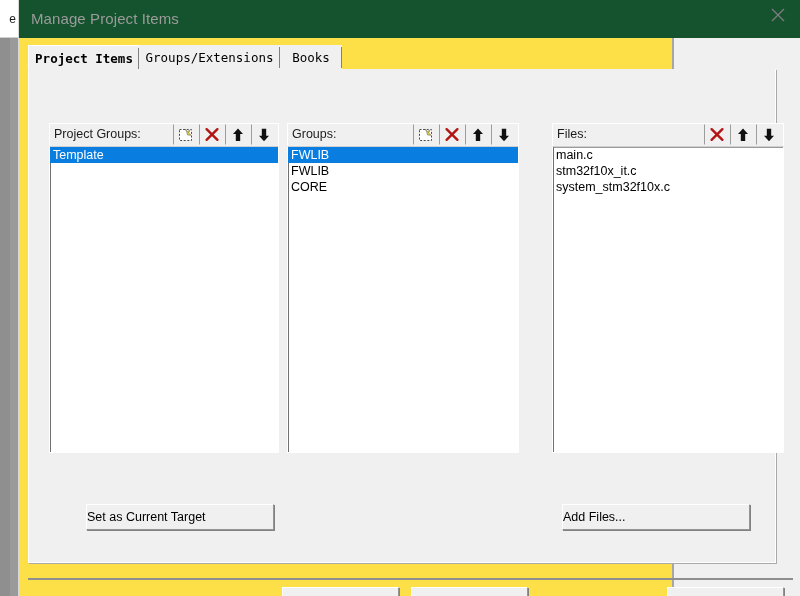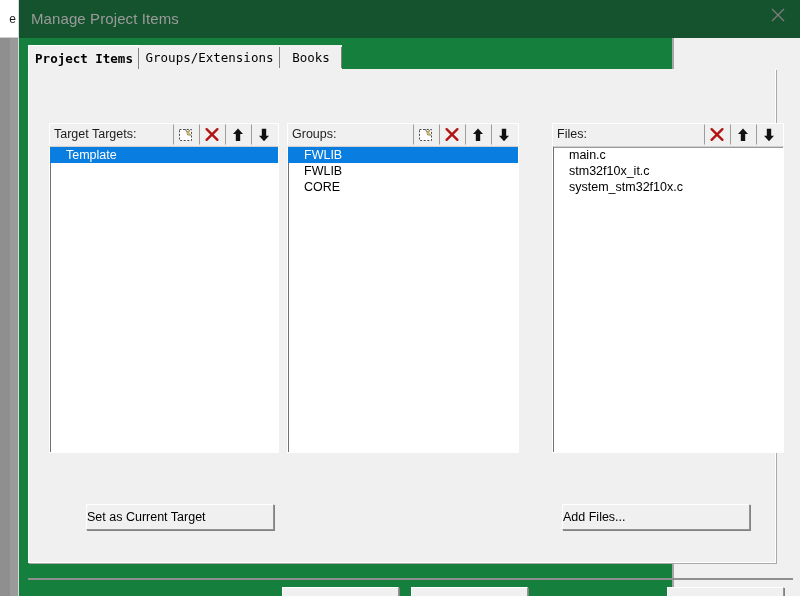--- a/index.html
+++ b/index.html
@@ -76,21 +76,21 @@
     width: 46px; height: 30px;
     cursor: default;
   }
   #close-btn svg { position: absolute; left: 16px; top: 8px; }
 
   
   #client {
     position: absolute;
     left: 0; top: 38px;
     width: 655px; height: 558px;
-    background: #15803d;
+    background: #fde047;
     border-right: 2px solid #a6a6a6;
     box-sizing: border-box;
   }
 
   
   #tabstrip {
     position: absolute;
     left: 9px; top: 7px;
     width: 748px; height: 26px;
   }
@@ -195,21 +195,21 @@
     box-sizing: border-box;
     overflow: hidden;
     box-shadow: inset 1px 0 0 #707070, inset 0 1px 0 #9a9a9a;
     cursor: default;
   }
   .list-item {
     height: 16px;
     line-height: 16px;
     font-size: 12.5px;
     color: #000000;
-    padding-left: 16px;
+    padding-left: 3px;
     white-space: nowrap;
     cursor: default;
   }
   .list-item.selected {
     background: #0a7ee0;
     color: #ffffff;
   }
 
   
   .w95btn {
@@ -305,21 +305,21 @@
         <span class="tab-sep"></span>
       </div>
     </div>
 
     <div id="panel"></div>
     <div id="panel-shadow"></div>
     <div id="tab-underline-left"></div>
 
     <div class="column" id="col-targets">
       <div class="col-header">
-        <span class="hdr-label">Target Targets:</span>
+        <span class="hdr-label">Project Groups:</span>
         <div class="hdr-btns">
           <div class="hdr-btn">
             <svg width="16" height="16" viewBox="0 0 16 16">
               <rect x="1.5" y="2.5" width="12" height="11" fill="#ffffff" stroke="#4a4a4a" stroke-width="1" stroke-dasharray="2,1.6"></rect>
               <path d="M7 2 L9.2 4.6 L12 3.2 L10.6 6 L13.2 8.2 L9.6 8 L8.6 4.6 Z" fill="#f2d32a" stroke="#6b6b6b" stroke-width="0.6"></path>
             </svg>
           </div>
           <div class="hdr-btn">
             <svg width="16" height="16" viewBox="0 0 16 16">
               <path d="M2.6 2.2 L13.4 12.8" stroke="#b41414" stroke-width="2.4" stroke-linecap="round"></path>

